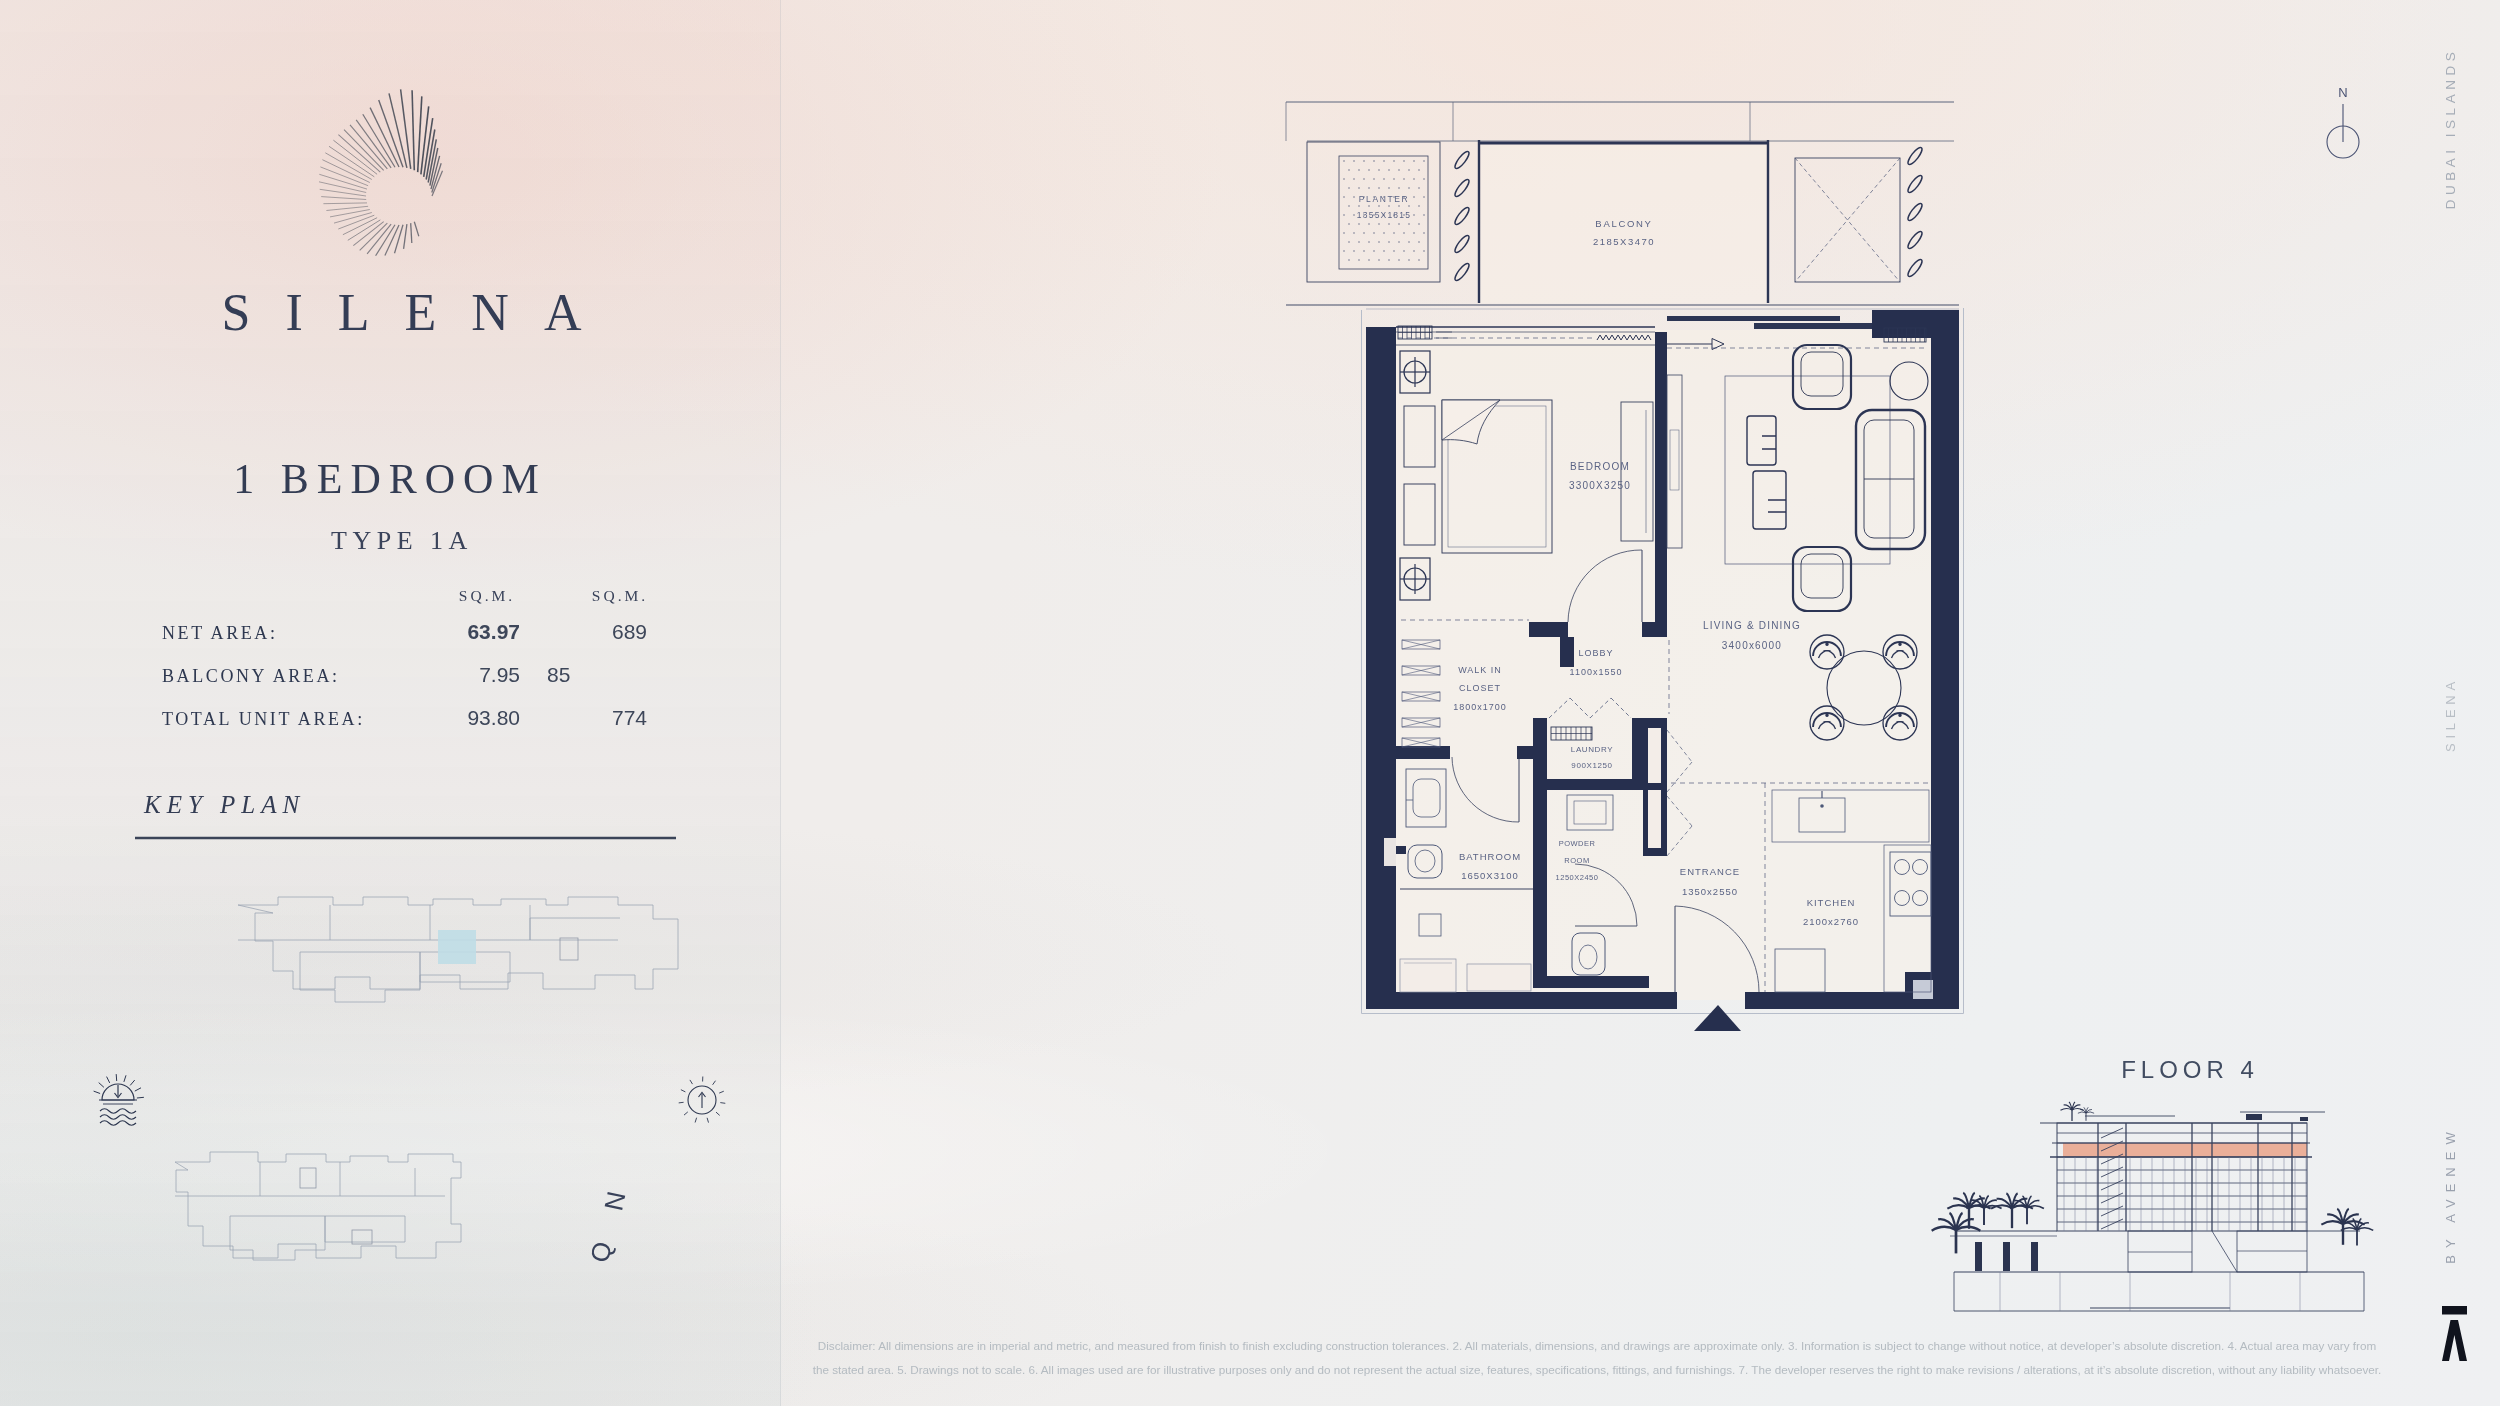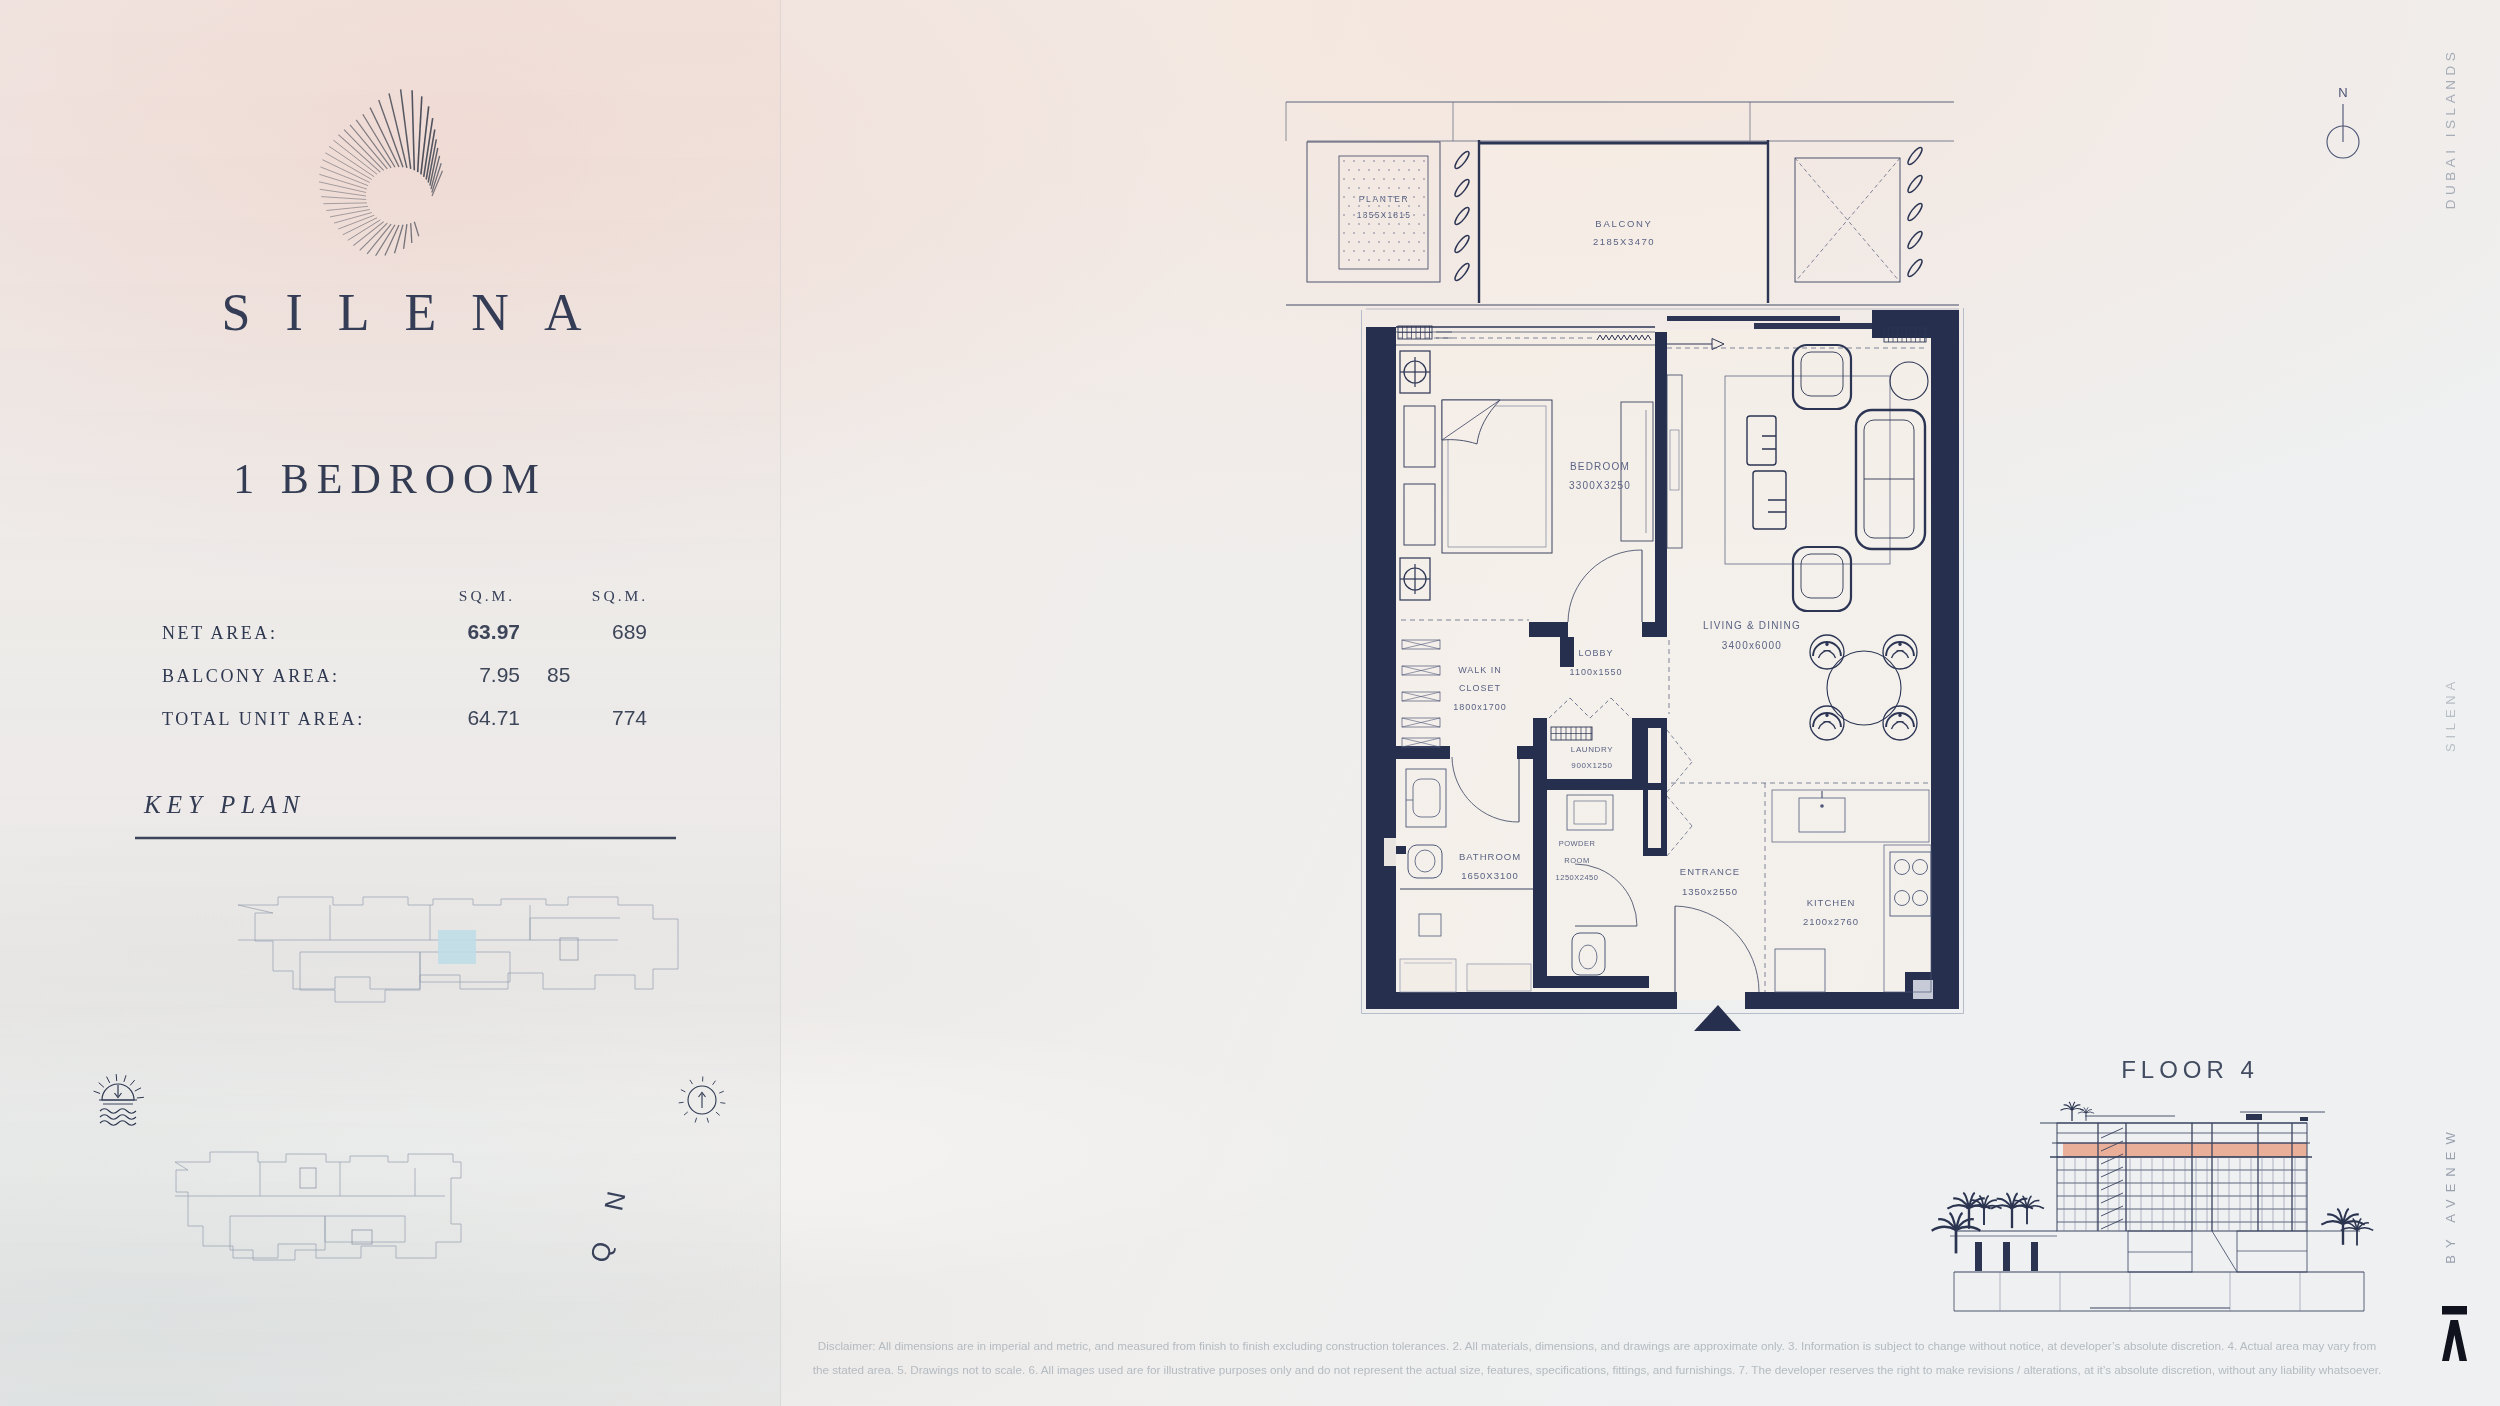--- a/index.html
+++ b/index.html
@@ -15,31 +15,32 @@
 .ser{font-family:"Liberation Serif",serif;}
 .ctr{left:0;width:800px;text-align:center;}
 .vtx{position:absolute;white-space:nowrap;transform:rotate(-90deg);transform-origin:center;font-family:"Liberation Sans",sans-serif;}
 svg{position:absolute;left:0;top:0;}
 </style></head><body>
 <div class="page">
 <div style="position:absolute;left:0;top:0;width:780px;height:1406px;background:linear-gradient(180deg, rgba(238,207,198,0.18) 0%, rgba(228,226,225,0.22) 45%, rgba(216,221,221,0.32) 100%);border-right:1px solid rgba(190,196,200,0.35);"></div>
 
 <div class="t ser ctr" style="top:283px;left:19px;font-size:52px;letter-spacing:35px;color:#343d55;">SILENA</div>
 <div class="t ser ctr" style="top:455px;left:-10px;font-size:42px;letter-spacing:8px;color:#333c53;">1 BEDROOM</div>
+<div class="t ser ctr" style="top:526px;left:2px;font-size:26px;letter-spacing:5.5px;color:#3a435a;">TYPE 1A</div>
 
 <div class="t ser" style="top:587px;left:450px;width:74px;text-align:center;font-size:15.5px;letter-spacing:3px;color:#39425a;">SQ.M.</div>
 <div class="t ser" style="top:587px;left:583px;width:74px;text-align:center;font-size:15.5px;letter-spacing:3px;color:#39425a;">SQ.M.</div>
 
 <div class="t ser" style="top:623px;left:162px;font-size:18px;letter-spacing:2.6px;">NET AREA:</div>
 <div class="t ser" style="top:666px;left:162px;font-size:18px;letter-spacing:2.6px;">BALCONY AREA:</div>
 <div class="t ser" style="top:709px;left:162px;font-size:18px;letter-spacing:2.6px;">TOTAL UNIT AREA:</div>
 
 <div class="t" style="top:620px;left:420px;width:100px;text-align:right;font-size:21px;color:#3d4659;font-weight:bold;">63.97</div>
 <div class="t" style="top:663px;left:420px;width:100px;text-align:right;font-size:21px;color:#3d4659;">7.95</div>
-<div class="t" style="top:706px;left:420px;width:100px;text-align:right;font-size:21px;color:#3d4659;">64.71</div>
+<div class="t" style="top:706px;left:420px;width:100px;text-align:right;font-size:21px;color:#3d4659;">93.80</div>
 <div class="t" style="top:620px;left:547px;width:100px;text-align:right;font-size:21px;color:#3d4659;">689</div>
 <div class="t" style="top:663px;left:547px;width:100px;text-align:left;font-size:21px;color:#3d4659;">85</div>
 <div class="t" style="top:706px;left:547px;width:100px;text-align:right;font-size:21px;color:#3d4659;">774</div>
 
 <div class="t ser" style="top:791px;left:144px;font-size:25px;letter-spacing:6px;color:#333c53;font-style:italic;">KEY PLAN</div>
 
 <div class="t" style="top:1056px;left:2090px;width:200px;text-align:center;font-size:24px;letter-spacing:5px;color:#414c61;">FLOOR 4</div>
 
 <div class="vtx" style="top:121px;left:2330px;width:240px;text-align:center;font-size:13.5px;letter-spacing:4.5px;color:#a6adb7;">DUBAI ISLANDS</div>
 <div class="vtx" style="top:707px;left:2410px;width:80px;text-align:center;font-size:13px;letter-spacing:4.8px;color:#b8bec5;">SILENA</div>

